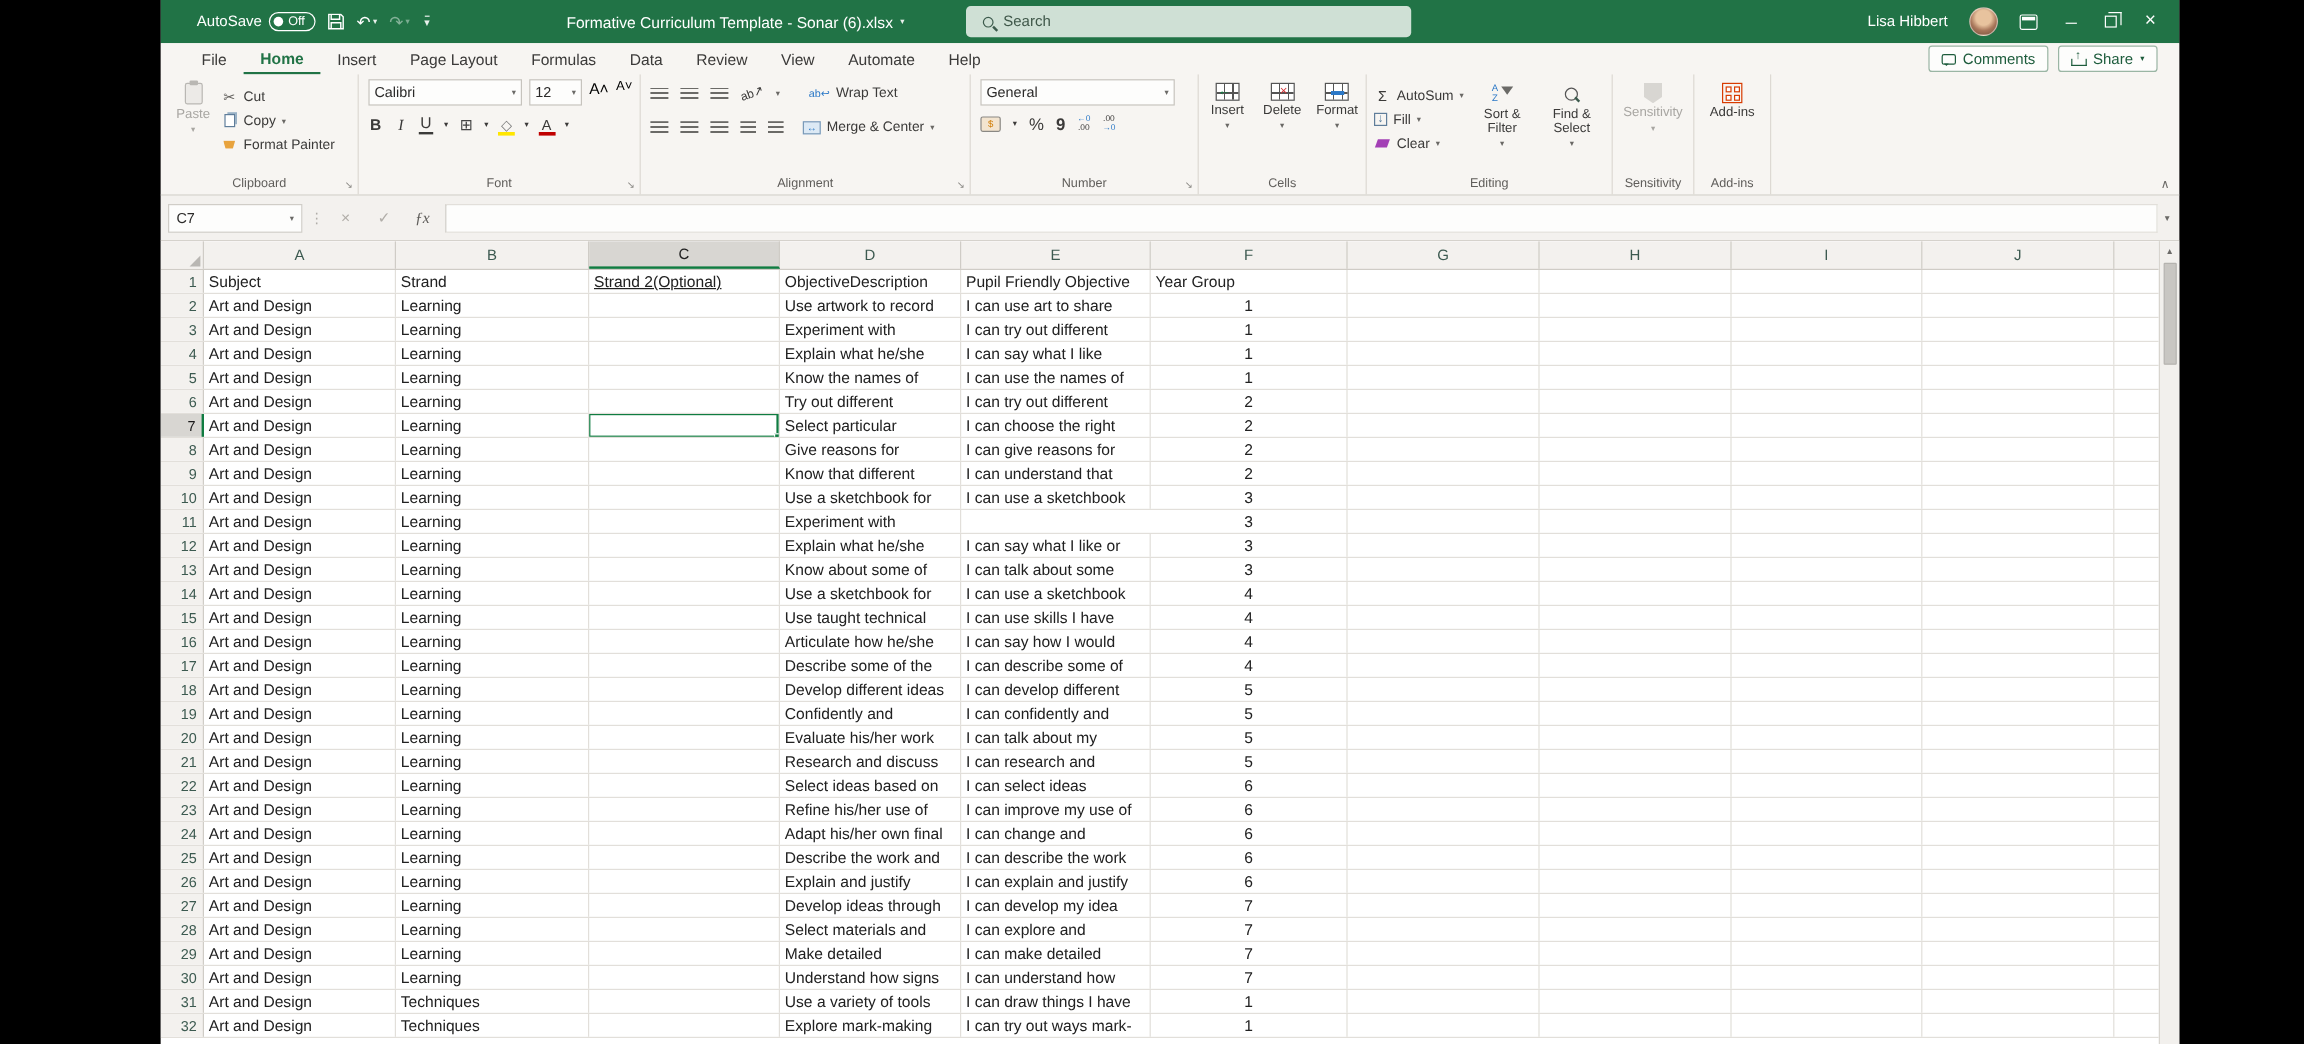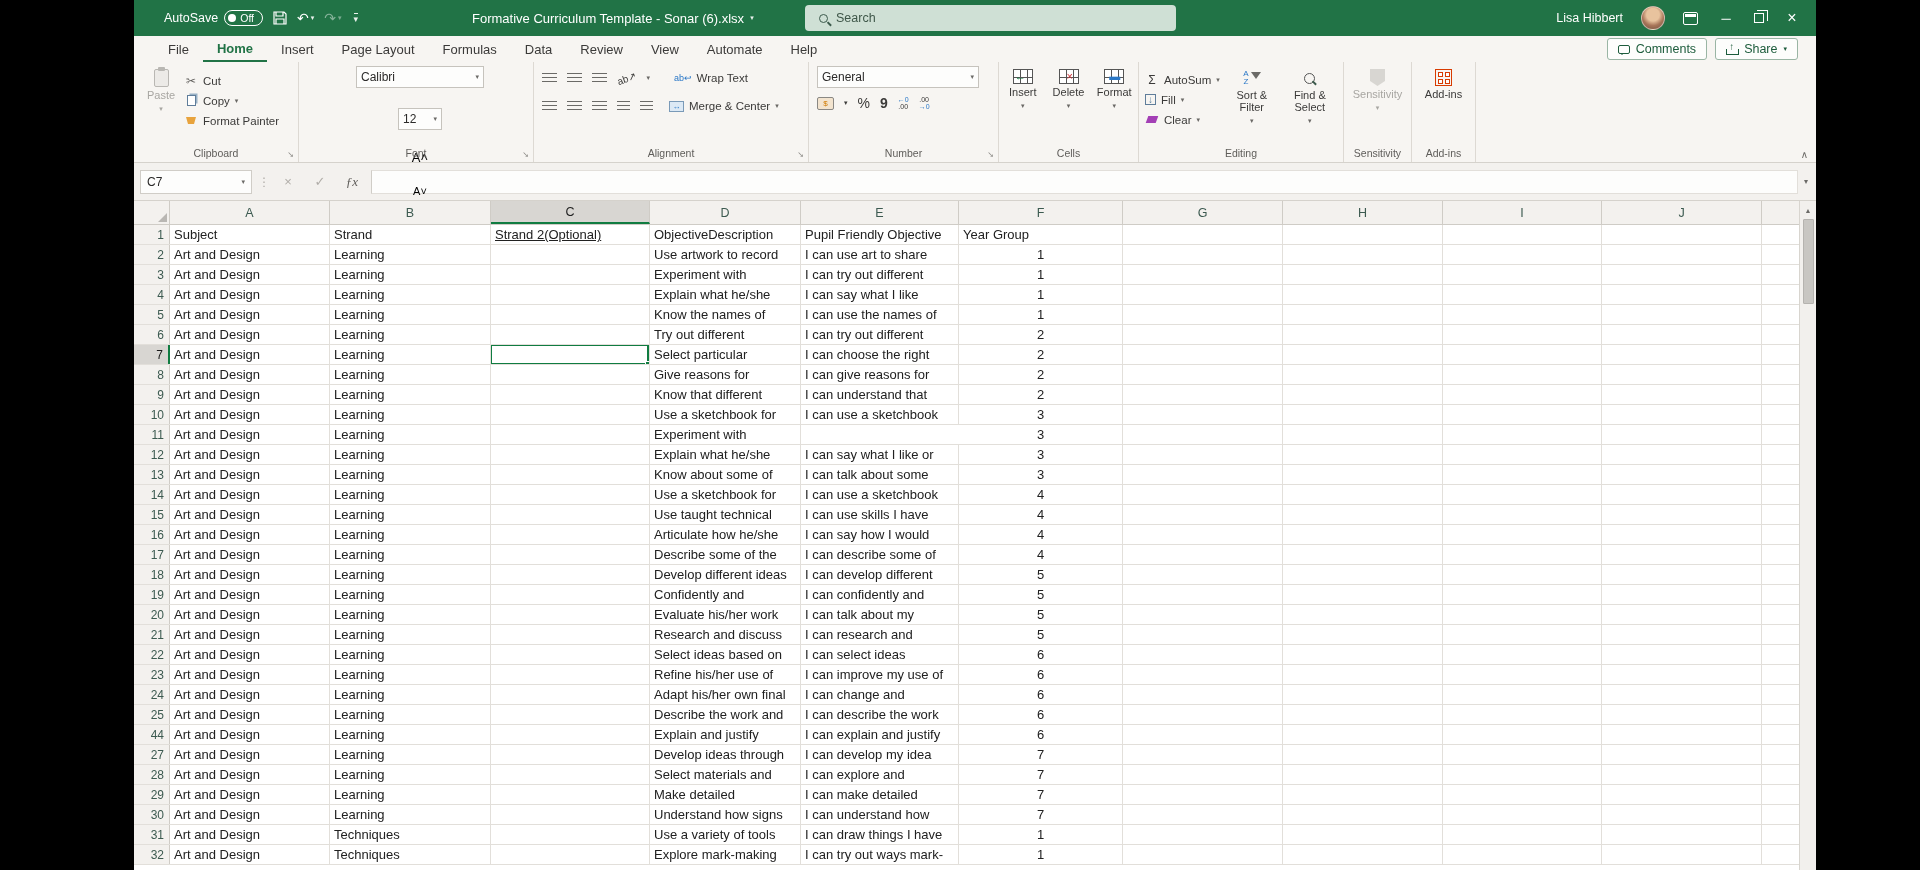--- a/index.html
+++ b/index.html
@@ -58,21 +58,21 @@
 
   
   .g-clip { width:165px; display:flex; }
   .paste { width:46px; margin-left:4px; }
   .clipicon { width:15px; height:18px; border:1.5px solid #b9b7b3; border-radius:2px; position:relative; background:#eceae7; }
   .clipicon::before { content:""; position:absolute; left:3px; top:-3px; width:7px; height:4px; background:#b9b7b3; border-radius:1px; }
   .clipstack { display:flex; flex-direction:column; gap:3px; padding-top:6px; }
   
   .g-font { width:235px; padding-left:8px; }
   .selbox { display:flex; align-items:center; justify-content:space-between; border:1px solid #c6c3bd; background:#fdfdfc; font-size:12px; color:#2b2a29; padding:1px 4px; height:22px; }
-  .fontrow1 { display:flex; gap:20px; align-items:center;flex-direction:column; }
+  .fontrow1 { display:flex; gap:6px; align-items:flex-start; }
   .fontrow2 { display:flex; gap:9px; align-items:center; margin-top:7px; font-size:13px; color:#3b3a39; }
   .fmt { min-width:12px; text-align:center; }
   .ubar { border-bottom:2px solid #3b3a39; }
   .fillic { position:relative; font-size:12px; line-height:10px; }
   .fillic::after { content:""; position:absolute; left:-1px; bottom:-4px; width:14px; height:3px; background:#ffe600; }
   .fcolic { position:relative; font-size:12px; line-height:10px; }
   .fcolic::after { content:""; position:absolute; left:-1px; bottom:-4px; width:14px; height:3px; background:#c00000; }
   
   .g-align { width:275px; padding-left:8px; }
   .bars { width:15px; height:11px; background:repeating-linear-gradient(#6b6a67 0 1.5px, transparent 1.5px 4px); }
@@ -795,21 +795,21 @@
             <div class="gcell" style="width: 151px;">Describe the work and</div>
             <div class="gcell" style="width: 158px;">I can describe the work</div>
             <div class="gcell cnum" style="width: 164px;">6</div>
             <div class="gcell" style="width: 160px;"></div>
             <div class="gcell" style="width: 160px;"></div>
             <div class="gcell" style="width: 159px;"></div>
             <div class="gcell" style="width: 160px;"></div>
             <div class="gfill"></div>
           </div>
           <div class="grow">
-            <div class="rhead">44</div>
+            <div class="rhead">26</div>
             <div class="gcell" style="width: 160px;">Art and Design</div>
             <div class="gcell" style="width: 161px;">Learning</div>
             <div class="gcell" style="width: 159px;"></div>
             <div class="gcell" style="width: 151px;">Explain and justify</div>
             <div class="gcell" style="width: 158px;">I can explain and justify</div>
             <div class="gcell cnum" style="width: 164px;">6</div>
             <div class="gcell" style="width: 160px;"></div>
             <div class="gcell" style="width: 160px;"></div>
             <div class="gcell" style="width: 159px;"></div>
             <div class="gcell" style="width: 160px;"></div>

